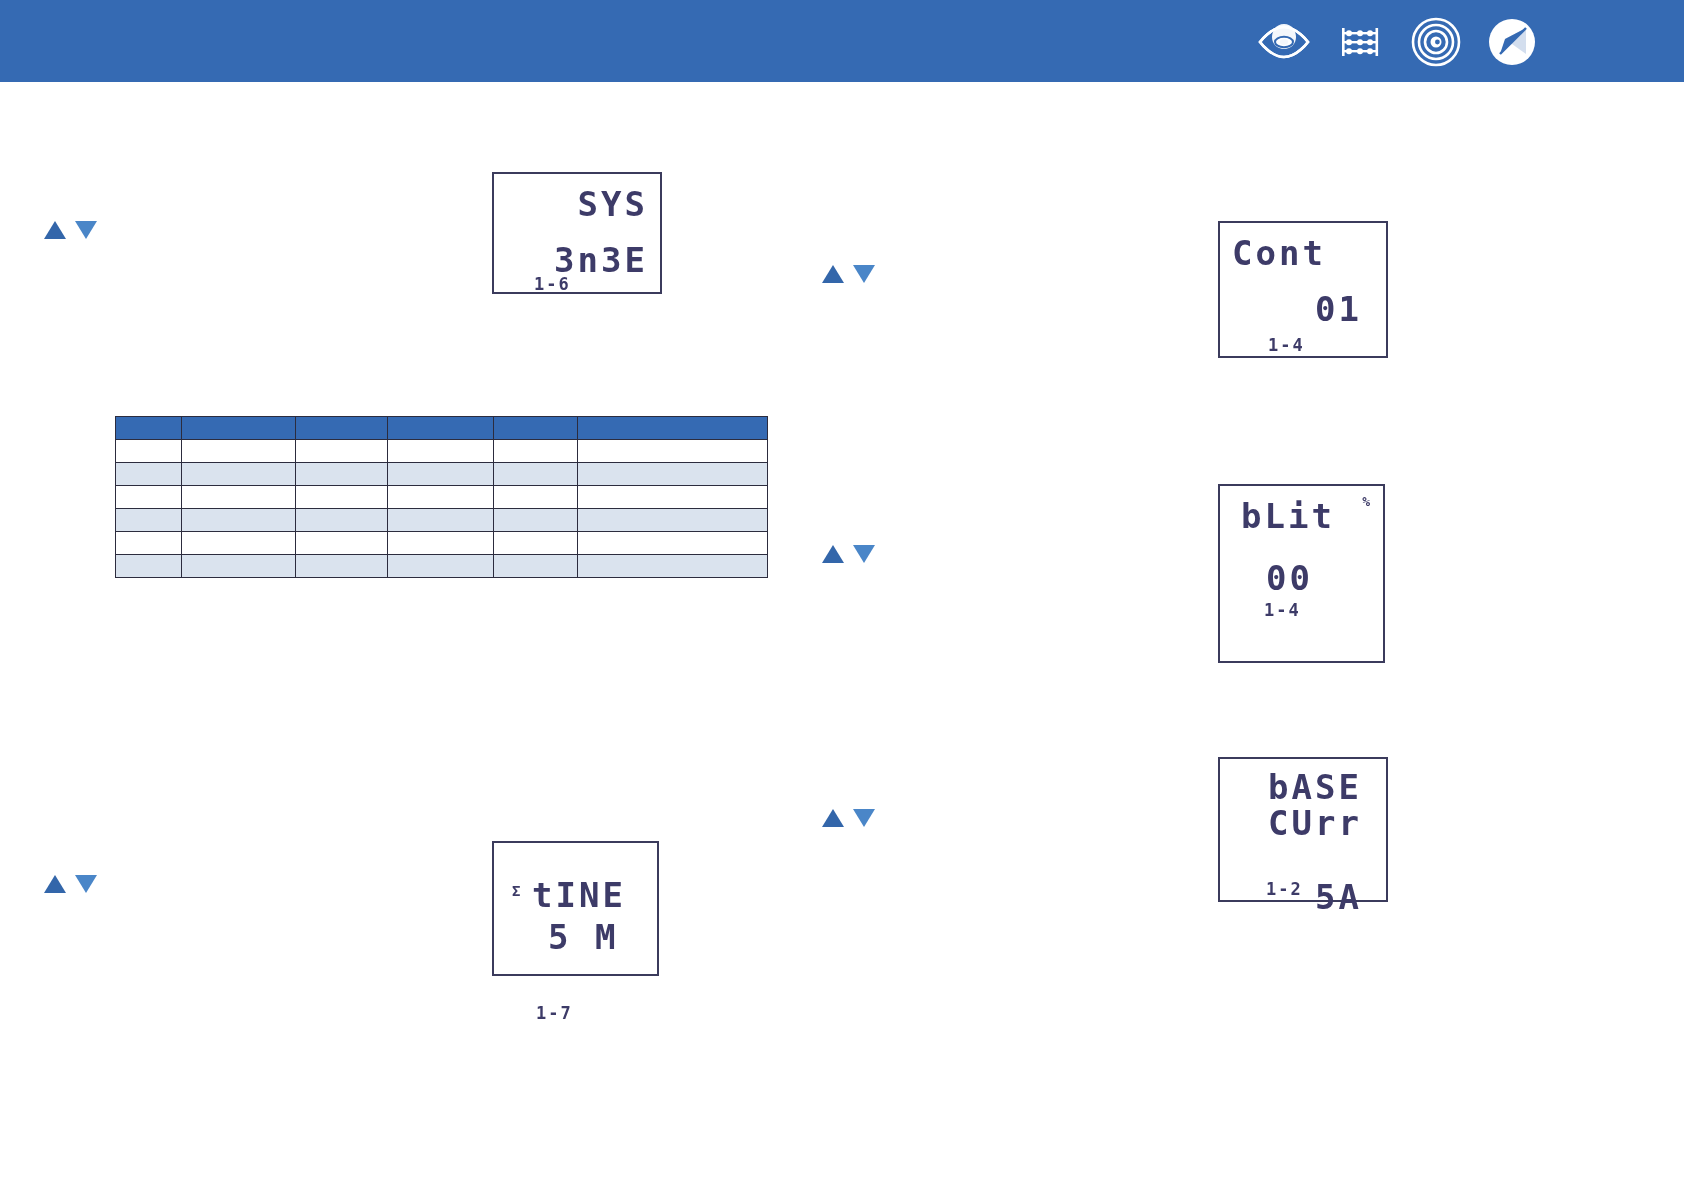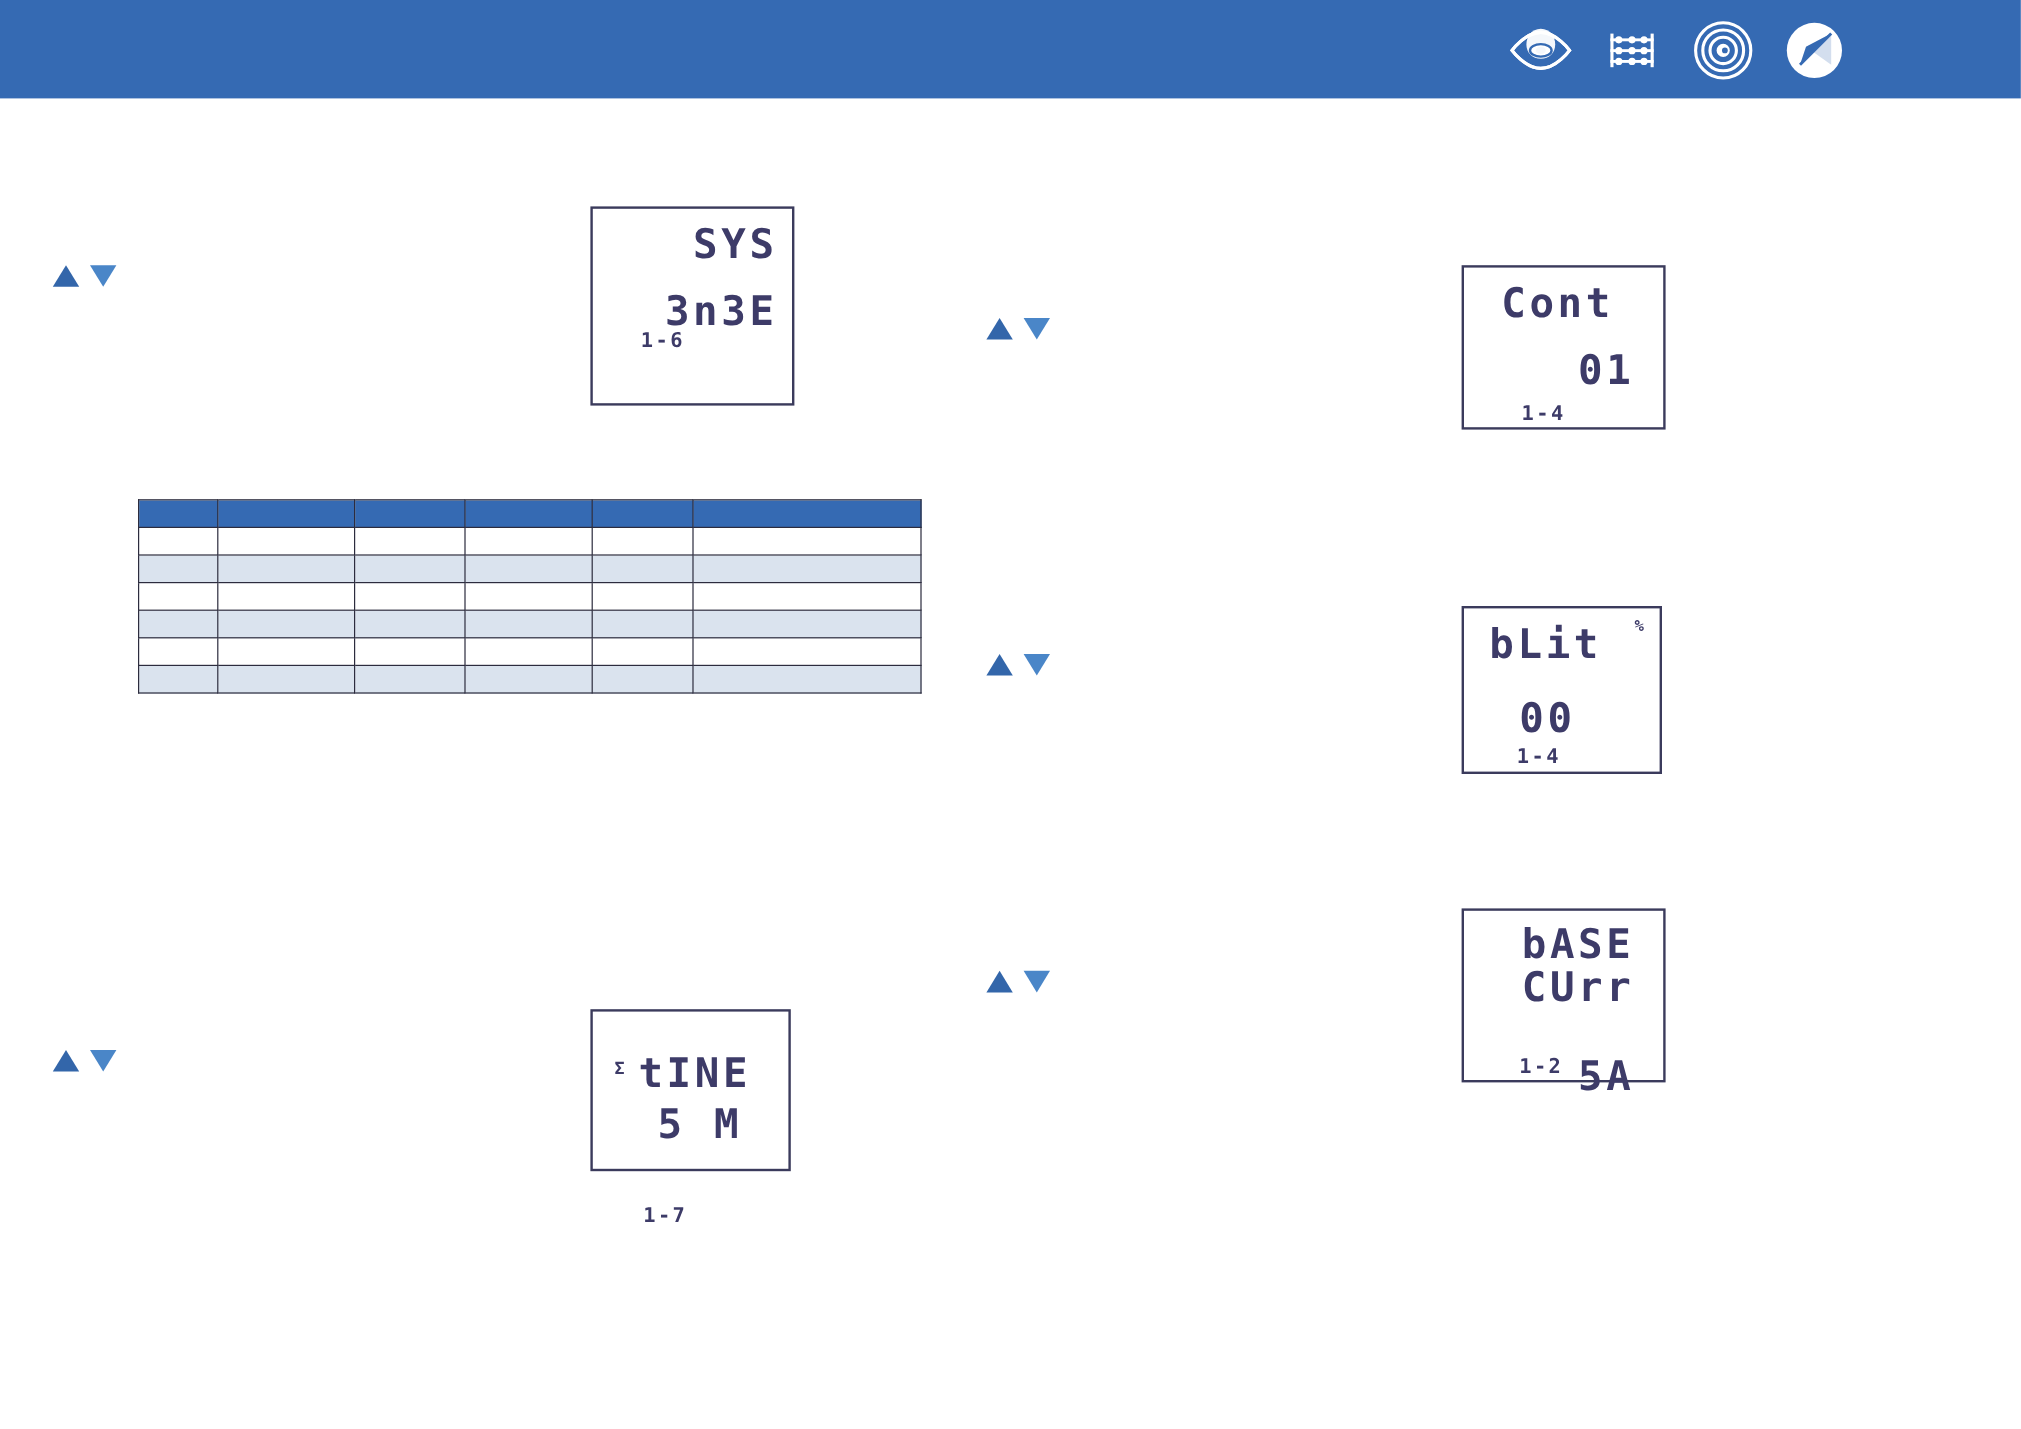--- a/index.html
+++ b/index.html
@@ -70,33 +70,33 @@
     font-size: 17px;
     font-weight: 700;
     letter-spacing: 2px;
   }
   .seg-tiny {
     font-size: 13px;
     font-weight: 700;
   }
 
   
-  #lcd-sys { left: 492px; top: 172px; width: 170px; height: 166px; }
+  #lcd-sys { left: 492px; top: 172px; width: 170px; height: 122px; }
   #lcd-sys .t1 { left: 0; right: 12px; top: 10px; text-align: right; }
   #lcd-sys .t2 { left: 0; right: 12px; top: 66px; text-align: right; }
   #lcd-sys .t3 { left: 40px; top: 100px; }
 
   
   #lcd-cont { left: 1218px; top: 221px; width: 170px; height: 137px; }
-  #lcd-cont .t1 { left: 12px; right: 22px; top: 10px; text-align: center; }
+  #lcd-cont .t1 { left: 12px; right: 22px; top: 10px; text-align: left; }
   #lcd-cont .t2 { left: 0; right: 24px; top: 66px; text-align: right; }
   #lcd-cont .t3 { left: 48px; top: 112px; }
 
   
-  #lcd-blit { left: 1218px; top: 505px; width: 167px; height: 140px; text-decoration: underline; }
+  #lcd-blit { left: 1218px; top: 484px; width: 167px; height: 179px; text-decoration: underline; }
   #lcd-blit .t1 { left: 0; right: 48px; top: 10px; text-align: right; }
   #lcd-blit .pct { right: 10px; top: 8px; }
   #lcd-blit .t2 { left: 0; right: 24px; top: 72px; text-align: center; }
   #lcd-blit .t3 { left: 44px; top: 114px; }
 
   
   #lcd-base { left: 1218px; top: 757px; width: 170px; height: 145px; }
   #lcd-base .t1 { left: 0; right: 24px; top: 8px; text-align: right; }
   #lcd-base .t2 { left: 0; right: 24px; top: 44px; text-align: right; }
   #lcd-base .t3 { left: 0; right: 24px; top: 80px; text-align: right; margin-top: 38px; }

